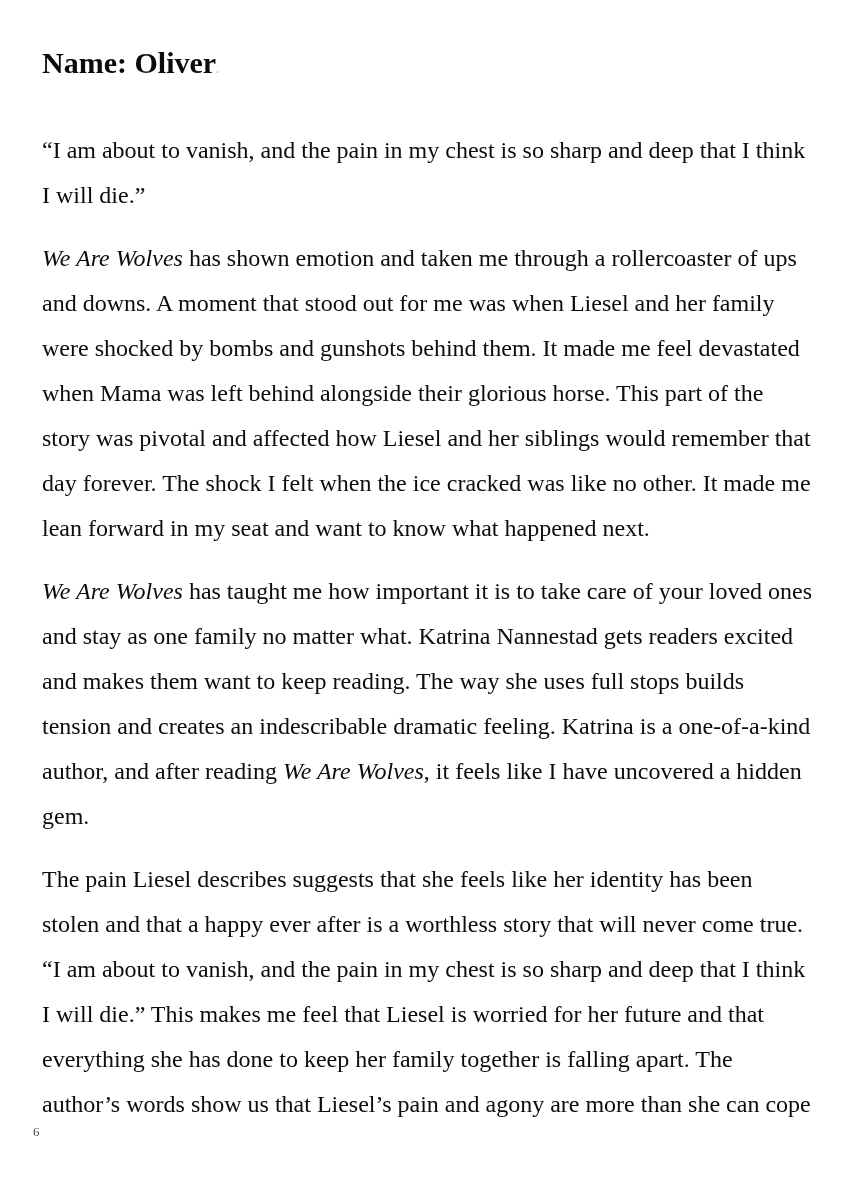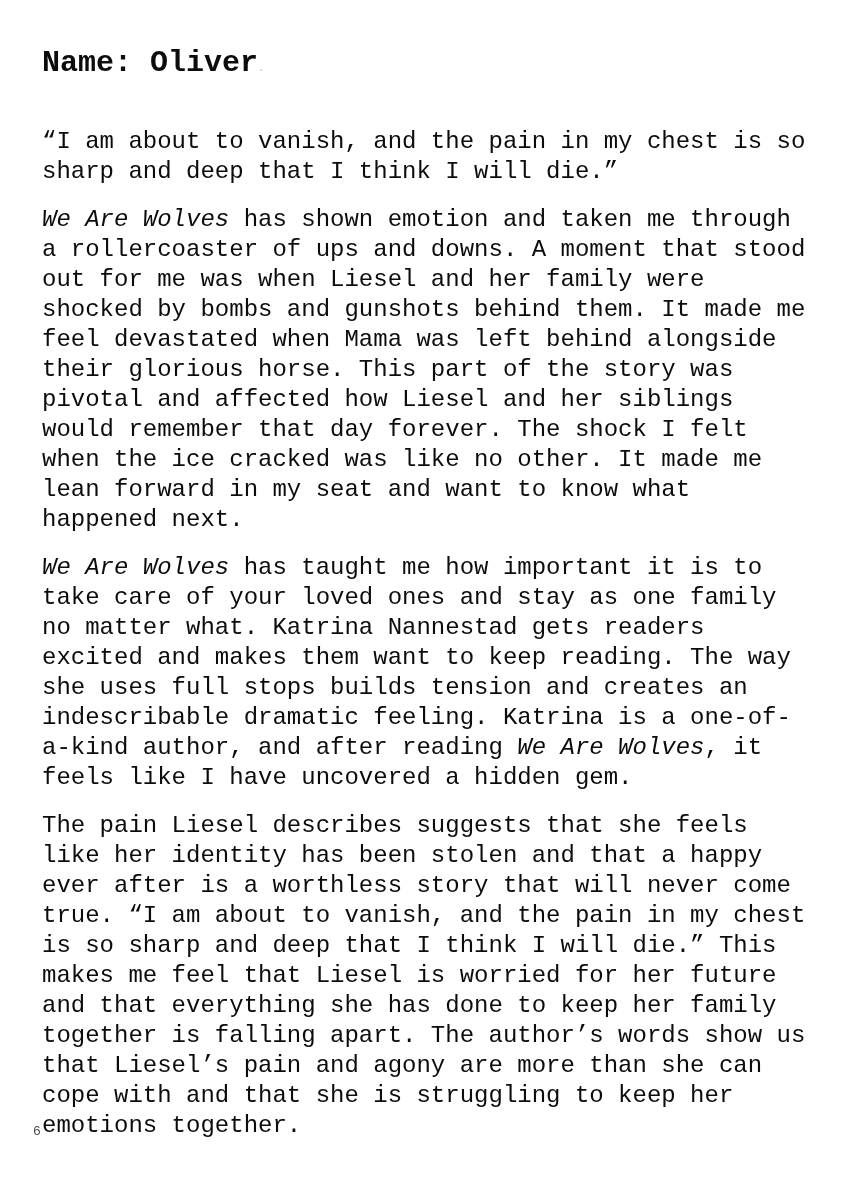--- a/index.html
+++ b/index.html
@@ -7,38 +7,38 @@
     padding: 0;
     background: #ffffff;
   }
   .page {
     position: relative;
     width: 849px;
     height: 1140px;
     box-sizing: border-box;
     padding: 42px 35px 0 42px;
     background: #ffffff;
-    font-family: Liberation Mono, monospace;
+    font-family: Liberation Serif, serif;
     color: #0c0c0c;
     overflow: hidden;
   }
   h1.doc-heading {
     font-size: 30px;
     line-height: 34px;
     font-weight: bold;
     margin: 4px 0 42px 0;
     color: #0c0c0c;
   }
   .tiny-period {
     font-size: 11px;
     color: #c7c3c5;
   }
   p.doc-paragraph {
     font-size: 24px;
-    line-height: 30px;
+    line-height: 45px;
     margin: 0 0 18px 0;
     max-width: 772px;
     color: #0c0c0c;
   }
   .it {
     font-style: italic;
   }
   .page-number {
     position: absolute;
     left: 33px;

